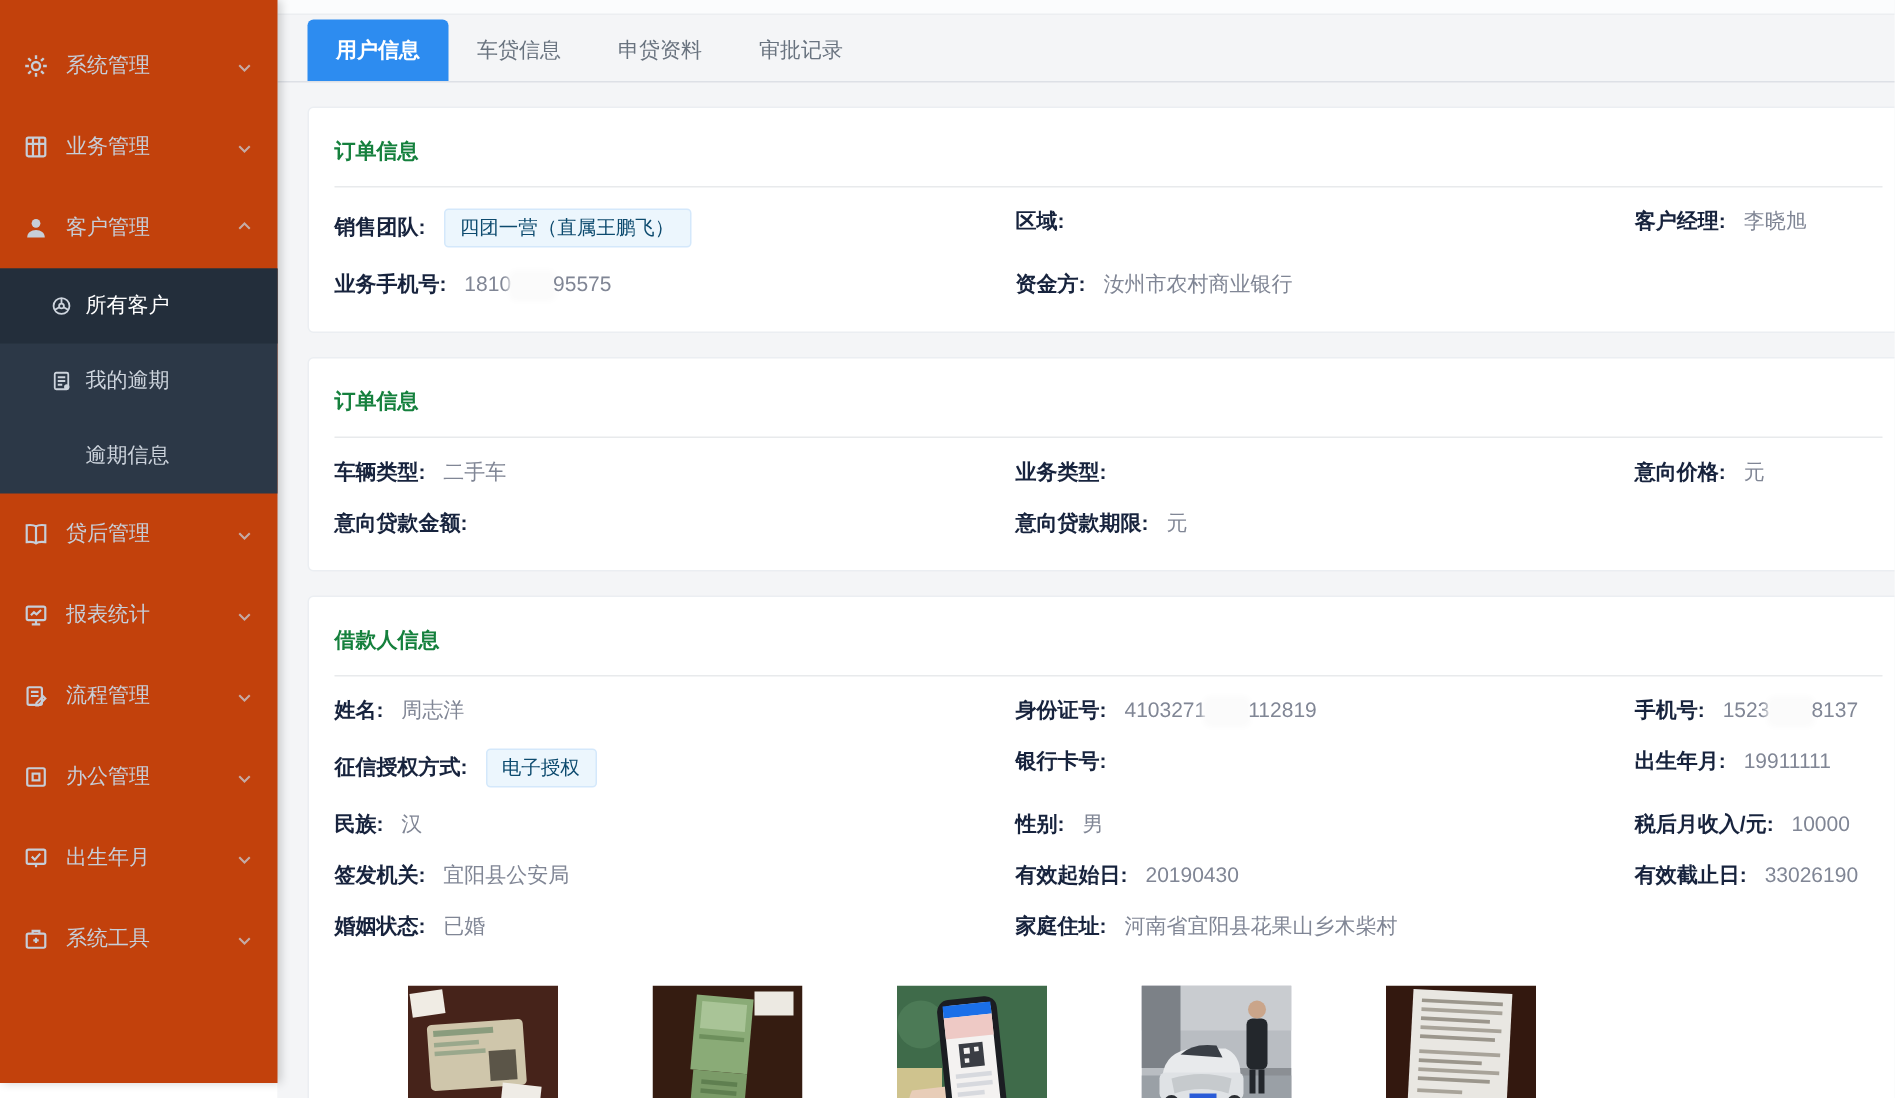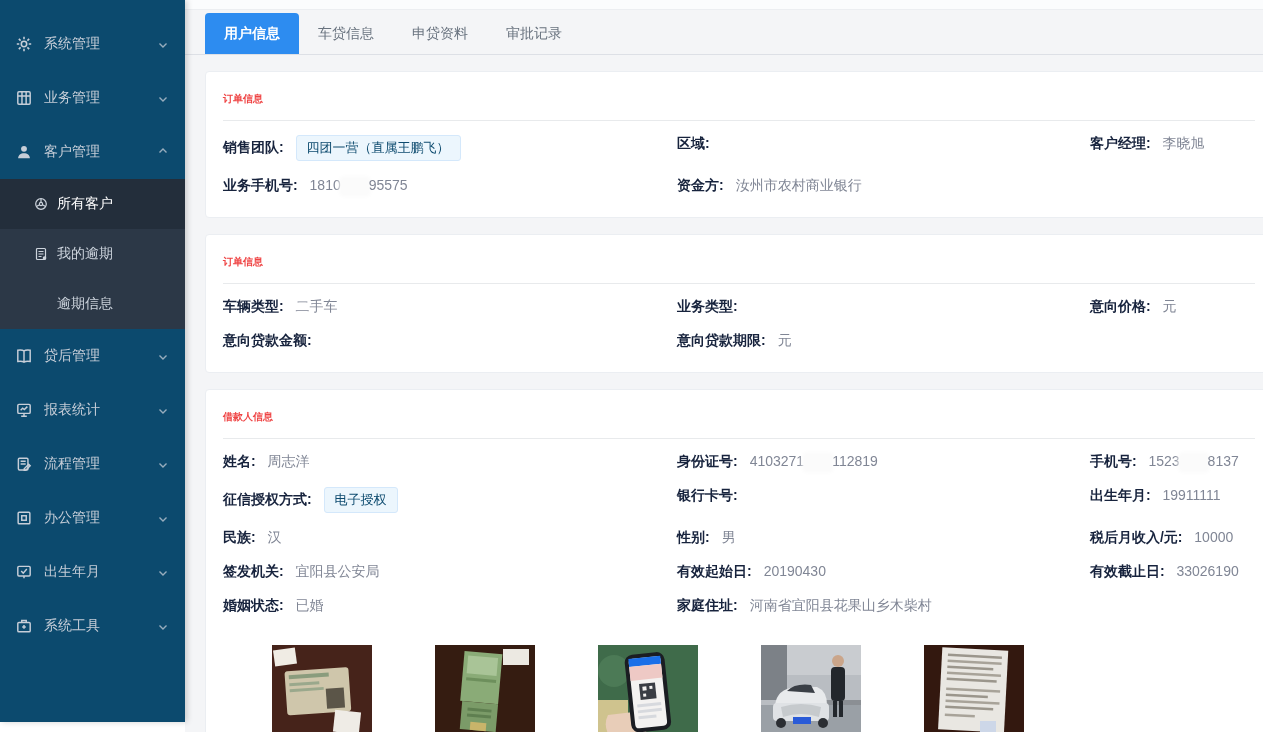--- a/index.html
+++ b/index.html
@@ -2,21 +2,21 @@
 <html><head>
 <meta charset="utf-8">
 <style>
   * { margin:0; padding:0; box-sizing:border-box; }
   html,body { width:1263px; height:732px; overflow:hidden; background:#fff;
     font-family:"Liberation Sans","DejaVu Sans",sans-serif; }
   .app { position:relative; width:1263px; height:732px; background:#f4f5f7; }
 
   
   .sidebar { position:absolute; left:0; top:0; width:185px; height:722px;
-    background:#0c4a6e; box-shadow:2px 0 6px rgba(0,0,0,.18); z-index:5; }
+    background:#c2410c; box-shadow:2px 0 6px rgba(0,0,0,.18); z-index:5; }
   .sidebar-bottom { position:absolute; left:0; top:722px; width:185px; height:10px; background:#fff; }
   .nav { padding-top:17px; }
   .nav-item { position:relative; height:54px; display:flex; align-items:center;
     padding-left:15px; color:#c7ced8; font-size:14px; cursor:pointer; }
   .nav-item .nicon { width:18px; height:18px; margin-right:11px; display:inline-flex; }
   .nav-item .chev { position:absolute; right:16px; top:50%; transform:translateY(-50%);
     width:12px; height:12px; opacity:.75; }
   .nav-item .chev.up { transform:translateY(-50%) rotate(180deg); }
   .submenu { background:#2c3847; }
   .sub-item { position:relative; height:50px; display:flex; align-items:center;
@@ -30,21 +30,21 @@
   .content { position:absolute; left:185px; top:0; width:1088px; height:732px; background:#f4f5f7; }
   .topbar { height:10px; background:#fbfcfd; border-bottom:1px solid #eceef1; }
   .tabs { height:45px; padding:3px 0 0 20px; border-bottom:1px solid #dde0e6;
     display:flex; align-items:flex-end; }
   .tab { width:94px; height:41px; line-height:41px; text-align:center; font-size:14px;
     color:#69737f; cursor:pointer; border-radius:4px 4px 0 0; }
   .tab.active { background:#2d8cf0; color:#fff; font-weight:bold; }
 
   .card { background:#fff; border:1px solid #ebeef2; border-radius:4px;
     margin:16px 0 0 20px; padding:14px 17px 14px 17px; }
-  .card-title { font-size:10px; font-weight:bold; color:#ef4444;
+  .card-title { font-size:14px; font-weight:bold; color:#15803d;
     padding:6px 0 14px 0; border-bottom:1px solid #e8eaec; }
   .frows { padding-top:6px; }
   .frow { display:grid; grid-template-columns:44% 40% 16%; }
   .field { padding:8px 0; font-size:14px; white-space:nowrap; overflow:visible; }
   .flabel { font-weight:bold; color:#17233d; margin-right:8px; }
   .fvalue { color:#808695; }
   .tag { display:inline-block; padding:3px 10px; background:#ecf6fd;
     border:1px solid #d4e8fb; border-radius:3px; color:#0c4a6e; font-size:13px; cursor:pointer; }
   .redact { display:inline-block; vertical-align:middle; width:26px; height:15px;
     background:#fbfbfb; border-radius:2px; box-shadow:0 0 4px 3px #fbfbfb; margin:0 1px; }

